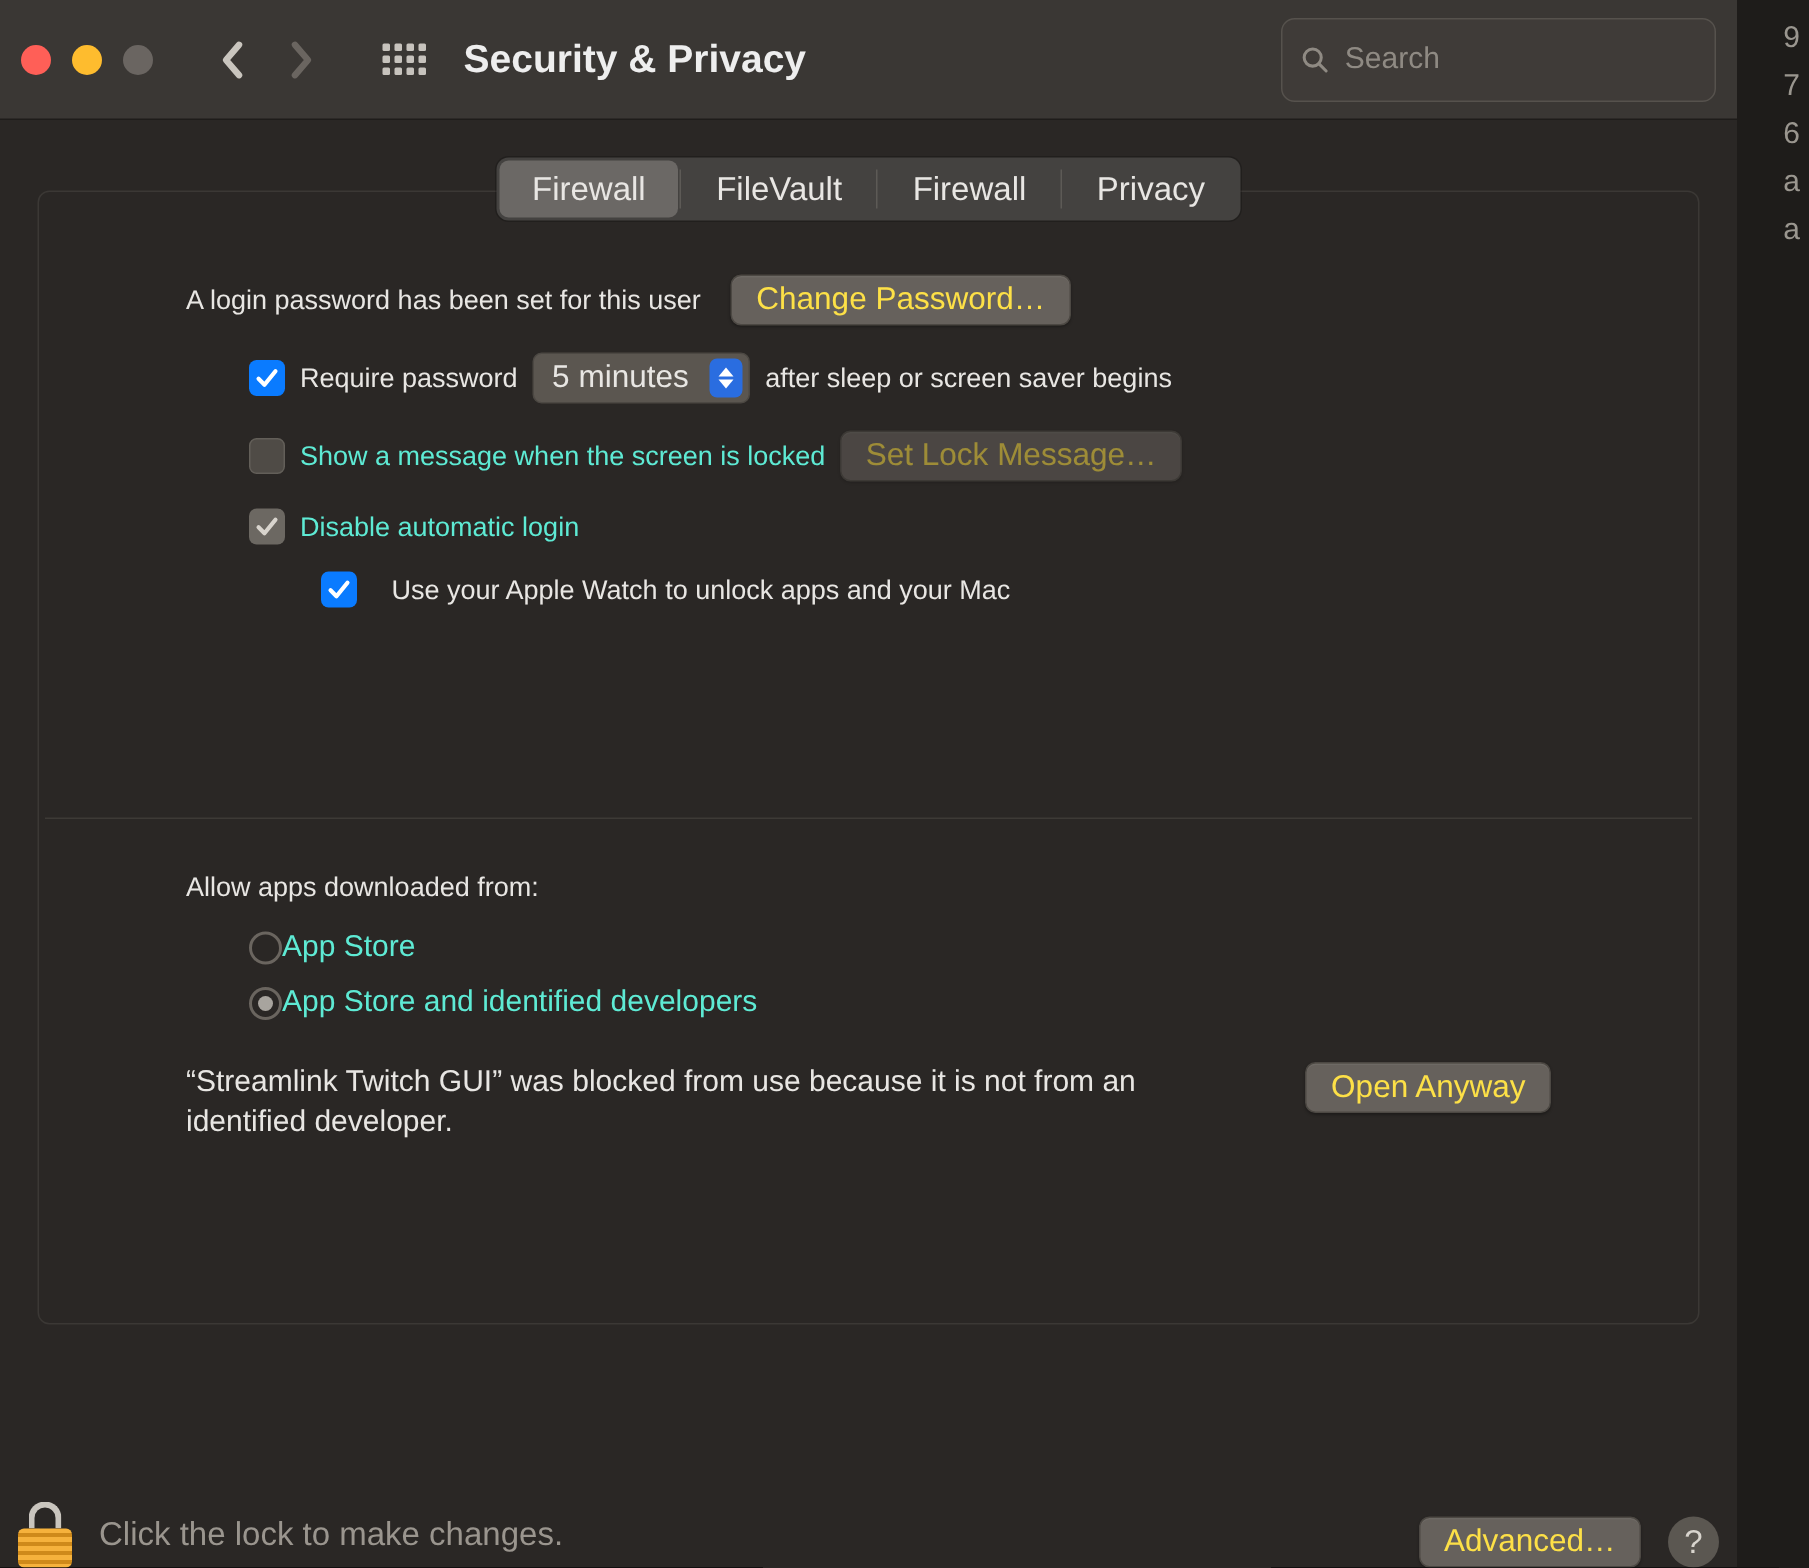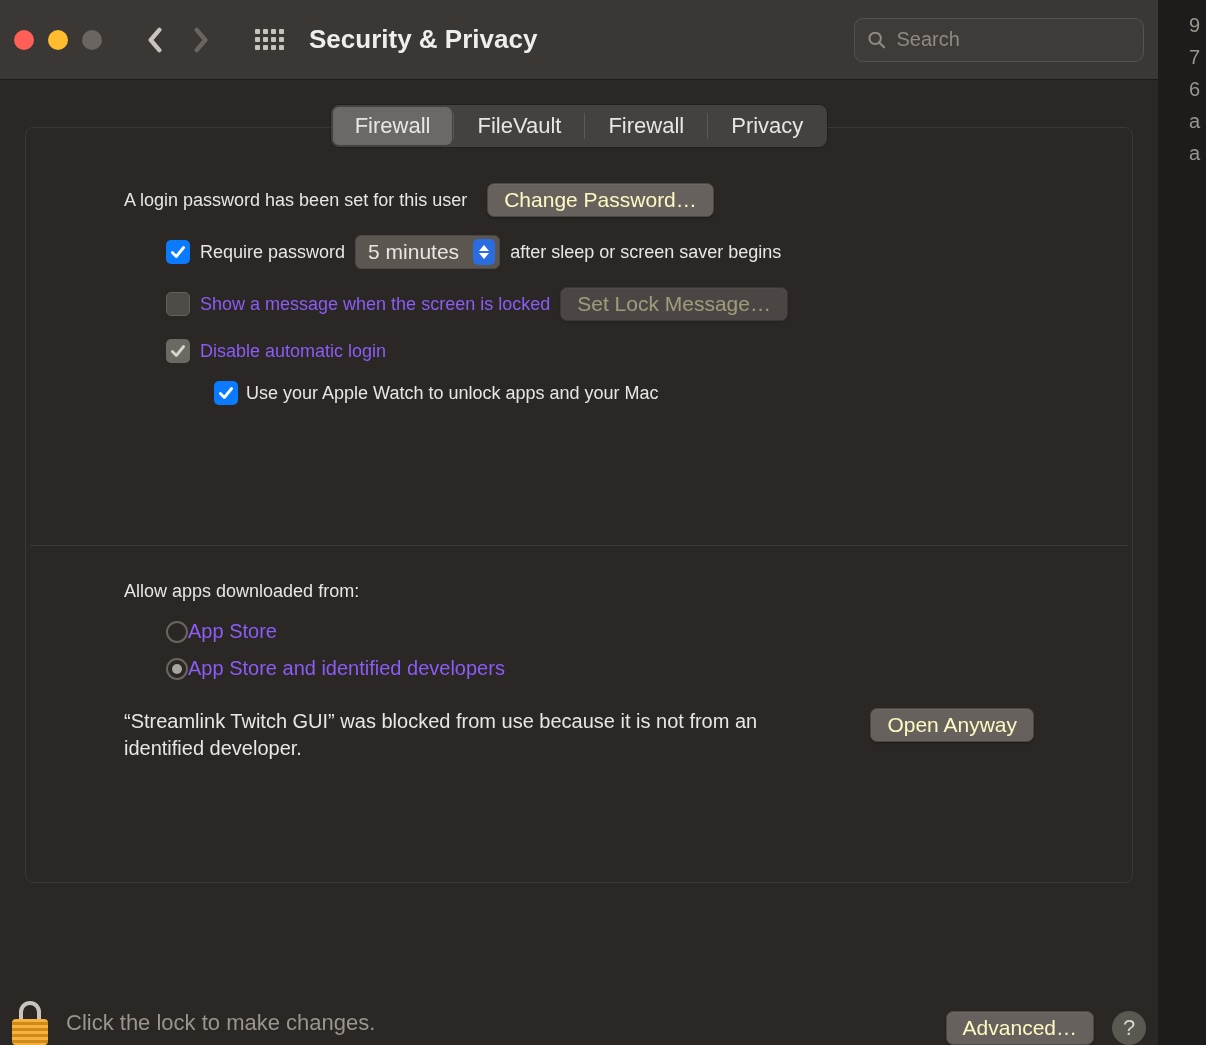--- a/index.html
+++ b/index.html
@@ -59,21 +59,21 @@
     .nav-btn svg { width: 18px; height: 26px; }
     .grid-btn { width:40px; height:40px; display:flex; align-items:center; justify-content:center; margin-right:20px;}
     .grid-icon {
       display: grid; grid-template-columns: repeat(4, 5px); grid-template-rows: repeat(3, 5px);
       gap: 3px;
     }
     .grid-icon span { background:#c7c3bd; width:5px; height:5px; border-radius:1px; }
     .title { font-size: 26px; font-weight:600; color:#eee; }
     .search-wrap {
       margin-left:auto;
-      width: 290px; height: 44px;
+      width: 290px; height: 56px;
       background: #3f3b38;
       border: 1px solid #56524d;
       border-radius: 9px;
       display:flex; align-items:center;
       padding: 0 12px;
       gap:10px;
     }
     .search-wrap svg { width:22px; height:22px; }
     .search-wrap input {
       background: transparent; border:none; outline:none; color:#eee; font-size:20px; width:100%;
@@ -109,34 +109,34 @@
     .inner { padding: 0 98px; }
     .row { display:flex; align-items:center; gap:12px; margin-bottom: 18px; }
     .row.indent { margin-left: 42px; }
     .row .label { font-size:18px; }
     .btn {
       background:#66615c;
       border:1px solid #4c4843;
       border-radius: 7px;
       padding: 4px 16px;
       font-size: 21px;
-      color:#fef9c3;
+      color:#fde047;
       box-shadow: 0 1px 0 rgba(255,255,255,.05) inset, 0 1px 2px rgba(0,0,0,.3);
       white-space: nowrap;
     }
     .btn.disabled { opacity:.55; }
     .checkbox {
       width:24px; height:24px; border-radius:5px; flex-shrink:0;
       display:flex; align-items:center; justify-content:center;
     }
     .checkbox.checked { background:#0a7bff; }
     .checkbox.unchecked { background:#4f4b46; border:1px solid #635f59;}
     .checkbox.checked-disabled { background:#6c6862; }
     .checkbox svg { width:18px; height:18px; }
-    .dimmed { color:#8b5cf6; }
+    .dimmed { color:#5eead4; }
     .select {
       display:flex; align-items:center;
       background:#5b5650;
       border-radius:6px;
       padding: 3px 4px 3px 12px;
       font-size:21px;
       gap: 14px;
       border: 1px solid #4c4843;
     }
     .select-arrows {
@@ -290,21 +290,21 @@
 
         <div class="row indent" style="gap:10px;">
           <div class="checkbox checked-disabled">
             <svg viewBox="0 0 16 16">
                 <path d="M3 8.5 L6.5 12 L13 4" fill="none" stroke="#d8d4cd" stroke-width="2.5" stroke-linecap="round" stroke-linejoin="round"></path>
               </svg>
           </div>
           <span class="label dimmed">Disable automatic login</span>
         </div>
 
-        <div class="row indent" style="gap:8px;padding-left:48px;">
+        <div class="row indent" style="gap:23px;padding-left:48px;">
           <div class="checkbox checked">
             <svg viewBox="0 0 16 16">
                 <path d="M3 8.5 L6.5 12 L13 4" fill="none" stroke="#fff" stroke-width="2.5" stroke-linecap="round" stroke-linejoin="round"></path>
               </svg>
           </div>
           <span class="label">Use your Apple Watch to unlock apps and your Mac</span>
         </div>
 
       </div>
 

